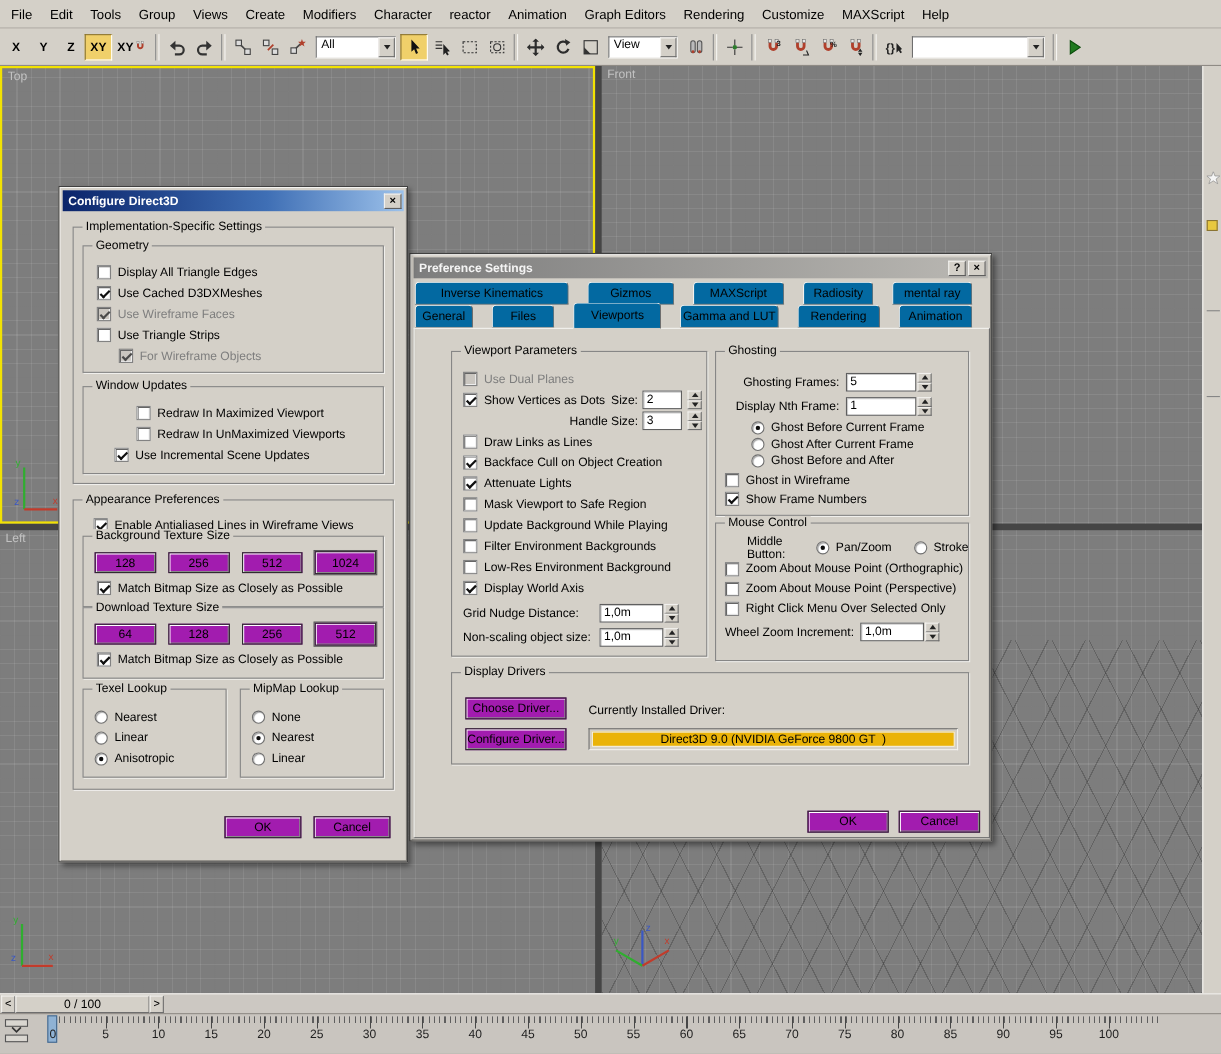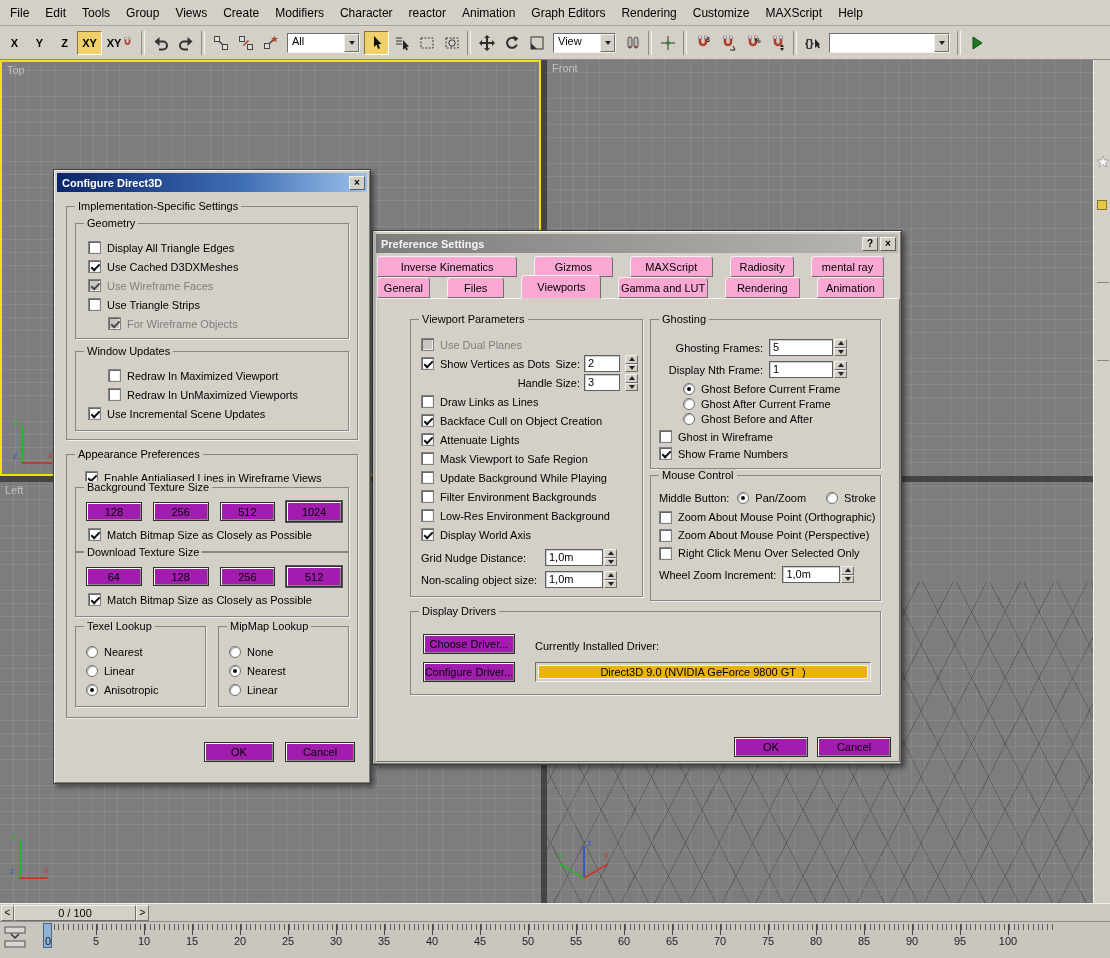--- a/index.html
+++ b/index.html
@@ -82,53 +82,53 @@
 .spinrow{display:flex;align-items:center;margin-top:5px;}
 .slabel{margin-right:6px;white-space:nowrap;}
 .btn{background:#a21caf;border:1px solid #2e2e2e;box-shadow:inset 1px 1px 0 #fff,inset -1px -1px 0 #8a8a8a;display:flex;align-items:center;justify-content:center;font-size:11px;}
 .inlinefield{margin-left:auto;display:flex;align-items:center;gap:4px;}
 .inlinefield .field{width:36px;}
 
 #dlg-cfg{left:53px;top:169px;width:318px;height:615px;z-index:30;}
 .cfgbody{padding:6px 9px 0 9px;}
 #cfg-impl{margin-top:8px;padding:16px 8px 8px 8px;}
 #cfg-geom{padding:14px 0 5px 12px;}
-#cfg-wu{margin-top:12px;padding:14px 0 7px 12px;}
+#cfg-wu{margin-top:12px;padding:14px 0 7px 28px;}
 #cfg-app{margin-top:14px;padding:13px 8px 10px 8px;}
 #cfg-bg,#cfg-dl{margin-top:0;padding:14px 6px 7px 6px;}
 #cfg-bg .crow,#cfg-dl .crow{margin:3px 0 0 6px;}
 .sizerow{display:flex;gap:11px;padding-left:4px;}
 .sizebtn{width:56px;height:19px;}
 .sizebtn.active{outline:1px solid #585858;height:21px;margin-top:-1px;}
 .lookups{display:flex;gap:12px;margin-top:9px;}
 .lookups .grp{flex:1;padding:15px 0 7px 10px;}
 .btnrow{display:flex;justify-content:flex-end;gap:11px;margin:24px 3px 0 0;}
 .btnrow .btn{width:70px;height:20px;}
 
 #dlg-pref{left:372px;top:230px;width:530px;height:535px;z-index:20;}
 .tabrow{position:absolute;left:4px;width:524px;display:flex;}
 .r1{top:25px;height:21px;}
 .r2{top:46px;height:21px;}
-.tab{display:flex;align-items:center;justify-content:center;border:1px solid;border-color:#f3f2ef #6e6e6e #6e6e6e #f3f2ef;border-radius:4px 4px 0 0;background:#f9a8d4;margin-right:17px;font-size:11px;white-space:nowrap;}
+.tab{display:flex;align-items:center;justify-content:center;border:1px solid;border-color:#f3f2ef #6e6e6e #6e6e6e #f3f2ef;border-radius:4px 4px 0 0;background:#0369a1;margin-right:17px;font-size:11px;white-space:nowrap;}
 .r1 .tab:nth-child(1){width:158px;} .r1 .tab:nth-child(2){width:88px;} .r1 .tab:nth-child(3){width:94px;} .r1 .tab:nth-child(4){width:72px;} .r1 .tab:nth-child(5){width:82px;}
 .r2 .tab:nth-child(1){width:66px;} .r2 .tab:nth-child(2){width:72px;} .r2 .tab:nth-child(3){width:100px;} .r2 .tab:nth-child(4){width:112px;} .r2 .tab:nth-child(5){width:94px;} .r2 .tab:nth-child(6){width:84px;}
 .tab.active{height:24px;margin-top:-2px;border-bottom:1px solid #d4d0c8;position:relative;z-index:3;}
 #pref-panel{position:absolute;left:3px;top:67px;width:524px;height:464px;border:1px solid;border-color:#f3f2ef #6e6e6e #6e6e6e #f3f2ef;background:#d4d0c8;}
 #g-vp{position:absolute;left:33px;top:20px;width:233px;height:278px;padding:15px 4px 0 10px;}
 #g-vp .inlinefield .flabel{margin-left:auto;}
 #g-vp .spinrow .slabel{width:118px;}
 #g-vp .spinrow .field{width:58px;}
 #g-ghost{position:absolute;left:273px;top:20px;width:231px;height:150px;padding:14px 6px 0 8px;}
 #g-ghost .slabel{width:104px;text-align:right;}
 #g-ghost .field{width:64px;}
 #g-ghost .radios{padding:3px 0 2px 24px;}
 #g-ghost .radrow{height:15px;}
 #g-ghost .crow{height:17px;}
 #g-mouse{position:absolute;left:273px;top:176px;width:231px;height:126px;padding:12px 4px 0 8px;}
-#g-mouse .mbrow{display:flex;align-items:center;gap:8px;height:20px;}
+#g-mouse .mbrow{display:flex;align-items:center;gap:8px;height:20px;margin-left:20px;}
 #g-mouse .mbrow .radrow{height:20px;margin:0;}
 #g-mouse .crow{height:18px;}
 #g-mouse .field{width:58px;}
 #g-mouse .spinrow{margin-top:4px;}
 #g-driver{position:absolute;left:33px;top:312px;width:471px;height:84px;}
 #drv-choose{position:absolute;left:12px;top:22px;width:92px;height:20px;}
 #drv-config{position:absolute;left:12px;top:50px;width:92px;height:20px;}
 #drv-label{position:absolute;left:124px;top:28px;}
 #driverbox{position:absolute;left:124px;top:50px;width:336px;height:20px;border:1px solid;border-color:#6e6e6e #f2f1ee #f2f1ee #6e6e6e;background:#d4d0c8;padding:2px;}
 #driverbox .inner{height:100%;border:1px solid #f2f1ee;background:#eab308;display:flex;align-items:center;justify-content:center;font-size:11px;white-space:pre;}

